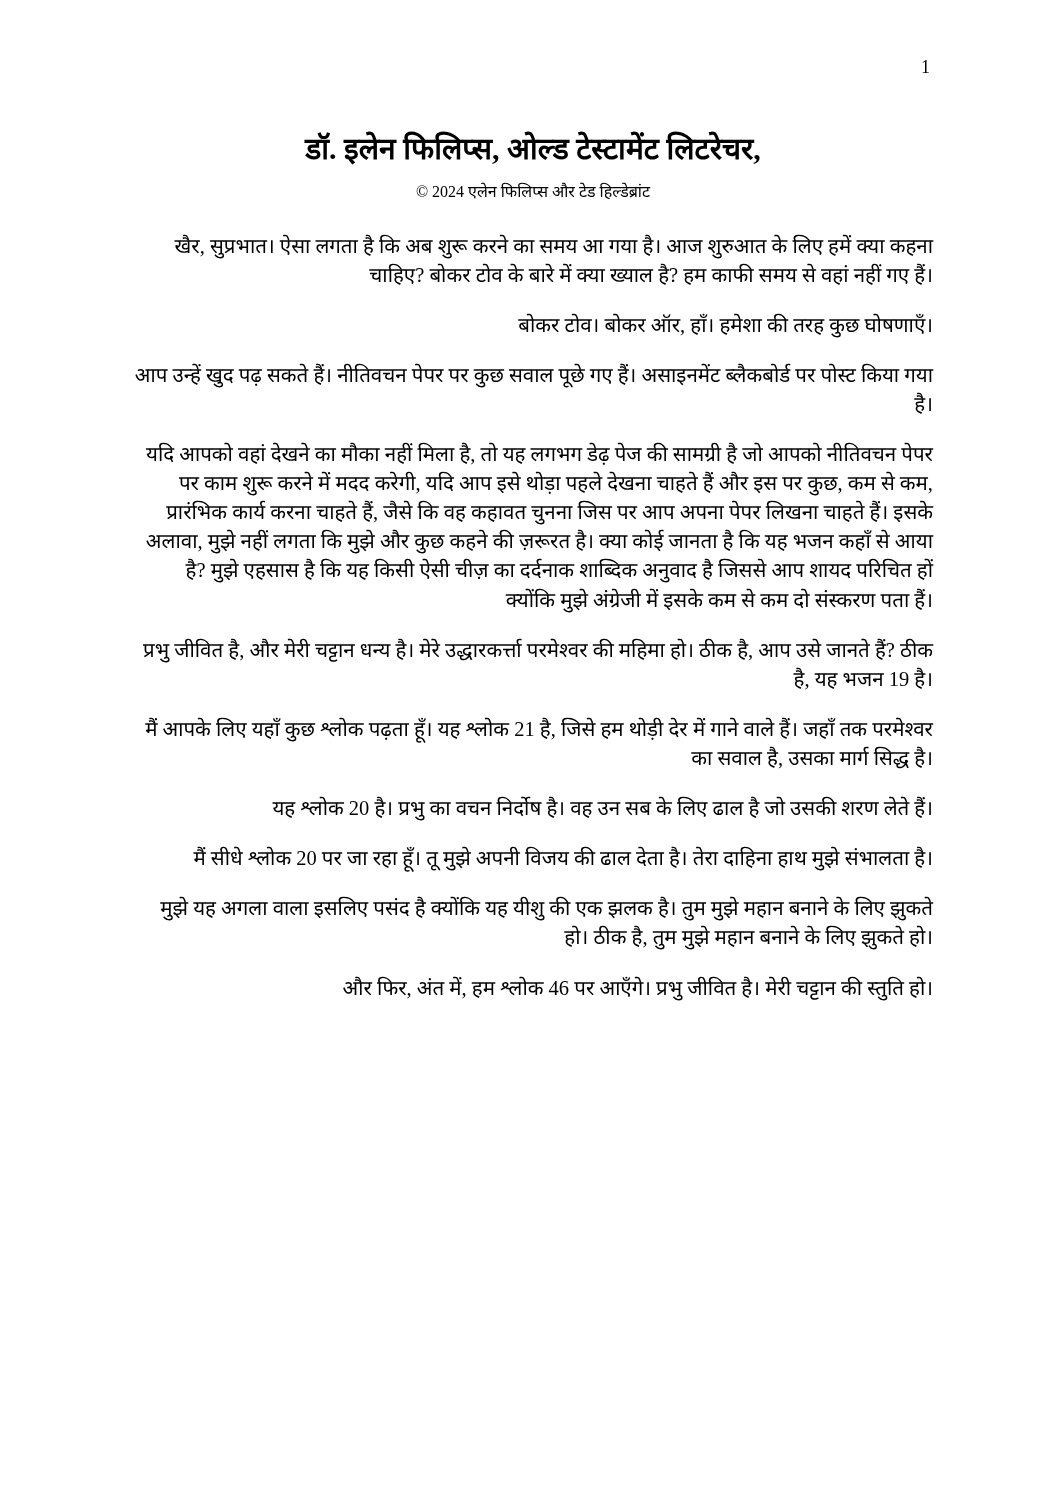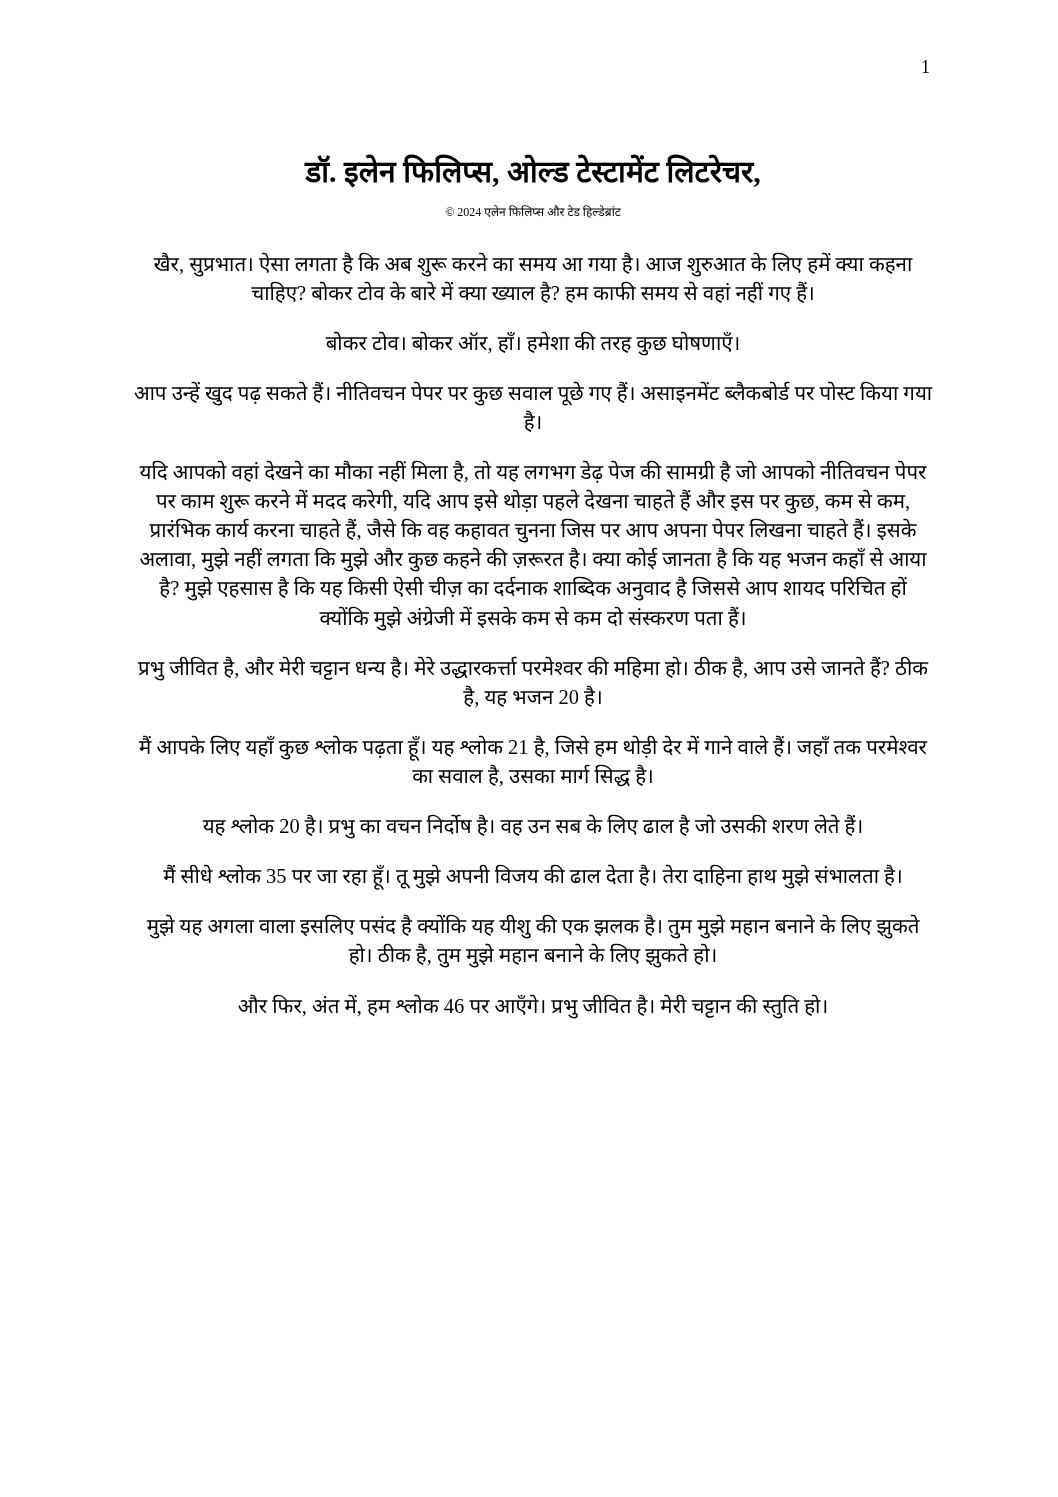--- a/index.html
+++ b/index.html
@@ -20,61 +20,61 @@
     overflow: hidden;
   }
   .page-number {
     position: absolute;
     top: 58px;
     right: 128px;
     font-size: 18px;
     line-height: 1;
   }
   .title-block {
-    margin-top: 92px;
+    margin-top: 69px;
     text-align: center;
   }
   .title-line {
     font-size: 30px;
     font-weight: bold;
     line-height: 1.35;
   }
   .copyright-line {
     text-align: center;
-    font-size: 12px;
+    font-size: 16px;
     margin-top: 10px;
   }
   .content {
     margin-top: 30px;
   }
   .content p {
     font-size: 20.5px;
     line-height: 1.42;
     margin: 0 0 21px 0;
-    text-align: center;
+    text-align: right;
   }
 </style>
 </head>
 <body>
 
 <div class="page">
 
   <div class="page-number">1</div>
 
   <div class="title-block">
     <div class="title-line">डॉ. इलेन फिलिप्स, ओल्ड टेस्टामेंट लिटरेचर,</div>
     <div class="copyright-line">© 2024 एलेन फिलिप्स और टेड हिल्डेब्रांट</div>
   </div>
 
   <div class="content">
     <p>खैर, सुप्रभात। ऐसा लगता है कि अब शुरू करने का समय आ गया है। आज शुरुआत के लिए हमें क्या कहना चाहिए? बोकर टोव के बारे में क्या ख्याल है? हम काफी समय से वहां नहीं गए हैं।</p>
     <p>बोकर टोव। बोकर ऑर, हाँ। हमेशा की तरह कुछ घोषणाएँ।</p>
     <p>आप उन्हें खुद पढ़ सकते हैं। नीतिवचन पेपर पर कुछ सवाल पूछे गए हैं। असाइनमेंट ब्लैकबोर्ड पर पोस्ट किया गया है।</p>
     <p>यदि आपको वहां देखने का मौका नहीं मिला है, तो यह लगभग डेढ़ पेज की सामग्री है जो आपको नीतिवचन पेपर पर काम शुरू करने में मदद करेगी, यदि आप इसे थोड़ा पहले देखना चाहते हैं और इस पर कुछ, कम से कम, प्रारंभिक कार्य करना चाहते हैं, जैसे कि वह कहावत चुनना जिस पर आप अपना पेपर लिखना चाहते हैं। इसके अलावा, मुझे नहीं लगता कि मुझे और कुछ कहने की ज़रूरत है। क्या कोई जानता है कि यह भजन कहाँ से आया है? मुझे एहसास है कि यह किसी ऐसी चीज़ का दर्दनाक शाब्दिक अनुवाद है जिससे आप शायद परिचित हों क्योंकि मुझे अंग्रेजी में इसके कम से कम दो संस्करण पता हैं।</p>
-    <p>प्रभु जीवित है, और मेरी चट्टान धन्य है। मेरे उद्धारकर्त्ता परमेश्वर की महिमा हो। ठीक है, आप उसे जानते हैं? ठीक है, यह भजन 20 है।</p>
+    <p>प्रभु जीवित है, और मेरी चट्टान धन्य है। मेरे उद्धारकर्त्ता परमेश्वर की महिमा हो। ठीक है, आप उसे जानते हैं? ठीक है, यह भजन 19 है।</p>
     <p>मैं आपके लिए यहाँ कुछ श्लोक पढ़ता हूँ। यह श्लोक 21 है, जिसे हम थोड़ी देर में गाने वाले हैं। जहाँ तक परमेश्वर का सवाल है, उसका मार्ग सिद्ध है।</p>
     <p>यह श्लोक 20 है। प्रभु का वचन निर्दोष है। वह उन सब के लिए ढाल है जो उसकी शरण लेते हैं।</p>
-    <p>मैं सीधे श्लोक 35 पर जा रहा हूँ। तू मुझे अपनी विजय की ढाल देता है। तेरा दाहिना हाथ मुझे संभालता है।</p>
+    <p>मैं सीधे श्लोक 20 पर जा रहा हूँ। तू मुझे अपनी विजय की ढाल देता है। तेरा दाहिना हाथ मुझे संभालता है।</p>
     <p>मुझे यह अगला वाला इसलिए पसंद है क्योंकि यह यीशु की एक झलक है। तुम मुझे महान बनाने के लिए झुकते हो। ठीक है, तुम मुझे महान बनाने के लिए झुकते हो।</p>
     <p>और फिर, अंत में, हम श्लोक 46 पर आएँगे। प्रभु जीवित है। मेरी चट्टान की स्तुति हो।</p>
   </div>
 
 </div>
 
 </body></html>

